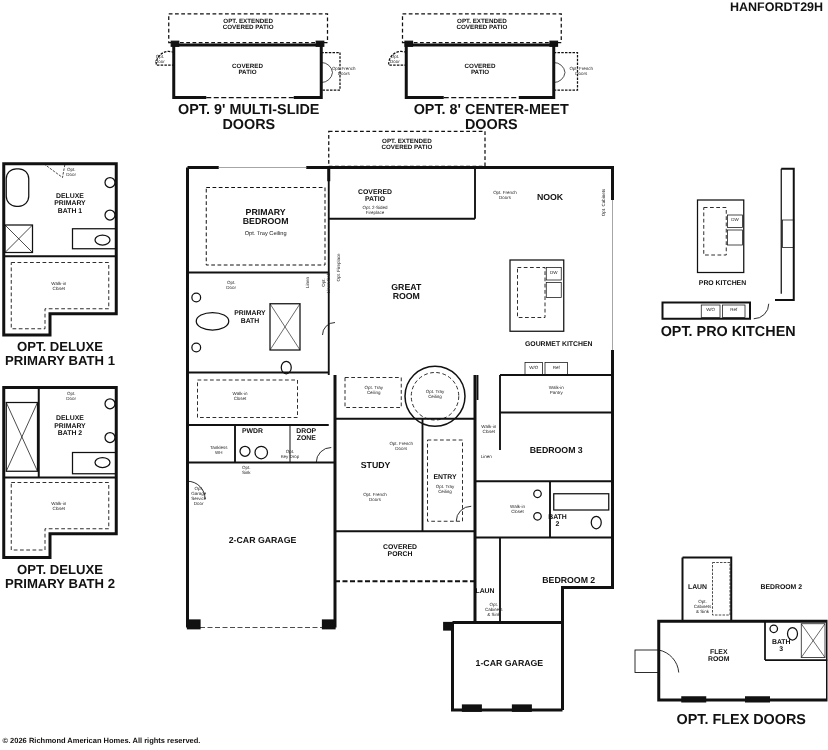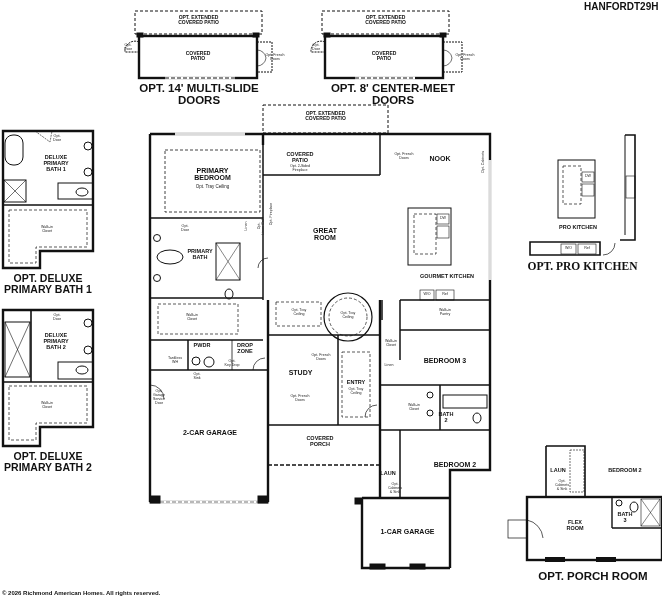--- a/index.html
+++ b/index.html
@@ -201,21 +201,21 @@
 <div class="lbl plan-id" style="left:584px;top:2px;">HANFORDT29H</div>
 
 <div class="lbl room-sm" style="left:135px;top:15px;width:127px;font-size:5px;">OPT. EXTENDED
 COVERED PATIO</div>
 <div class="lbl room-sm" style="left:139px;top:51px;width:118px;font-size:5px;">COVERED
 PATIO</div>
 <div class="note" style="left:121px;top:44px;width:14px;">Opt.
 Door</div>
 <div class="note" style="left:260px;top:54px;width:30px;">Opt. French
 Doors</div>
-<div class="lbl caption" style="left:128px;top:82px;width:142px;">OPT. 14' MULTI-SLIDE DOORS</div>
+<div class="lbl caption" style="left:128px;top:82px;width:142px;">OPT. 9' MULTI-SLIDE DOORS</div>
 
 <div class="lbl room-sm" style="left:322px;top:15px;width:127px;font-size:5px;">OPT. EXTENDED
 COVERED PATIO</div>
 <div class="lbl room-sm" style="left:325px;top:51px;width:118px;font-size:5px;">COVERED
 PATIO</div>
 <div class="note" style="left:309px;top:44px;width:14px;">Opt.
 Door</div>
 <div class="note" style="left:450px;top:54px;width:30px;">Opt. French
 Doors</div>
 <div class="lbl caption" style="left:313px;top:82px;width:160px;">OPT. 8' CENTER-MEET DOORS</div>
@@ -311,26 +311,26 @@
 <div class="lbl room-sm" style="left:378px;top:471px;width:20px;">LAUN</div>
 <div class="note" style="left:385px;top:483px;width:20px;">Opt.
 Cabinets
 &amp; Sink</div>
 <div class="lbl room" style="left:365px;top:528px;width:85px;">1-CAR GARAGE</div>
 
 <div class="note" style="left:582px;top:175px;width:12px;">DW</div>
 <div class="lbl room-sm" style="left:548px;top:225px;width:60px;">PRO KITCHEN</div>
 <div class="note" style="left:561px;top:247px;width:15px;">W/O</div>
 <div class="note" style="left:578px;top:247px;width:18px;">Ref</div>
-<div class="lbl caption" style="left:525px;top:260px;width:115px;font-family:Liberation Serif, serif;">OPT. PRO KITCHEN</div>
+<div class="lbl caption" style="left:525px;top:260px;width:115px;">OPT. PRO KITCHEN</div>
 
 <div class="lbl room-sm" style="left:546px;top:468px;width:24px;">LAUN</div>
 <div class="note" style="left:552px;top:480px;width:20px;">Opt.
 Cabinets
 &amp; Sink</div>
 <div class="lbl room-sm" style="left:595px;top:468px;width:60px;">BEDROOM 2</div>
 <div class="lbl room-sm" style="left:555px;top:520px;width:40px;">FLEX
 ROOM</div>
 <div class="lbl room-sm" style="left:614px;top:512px;width:22px;">BATH
 3</div>
-<div class="lbl caption" style="left:538px;top:570px;width:110px;">OPT. PORCH ROOM</div>
+<div class="lbl caption" style="left:538px;top:570px;width:110px;">OPT. FLEX DOORS</div>
 
 <div class="lbl copyright" style="left:2px;top:590px;text-align:left;">© 2026 Richmond American Homes. All rights reserved.</div>
 
 </body></html>

